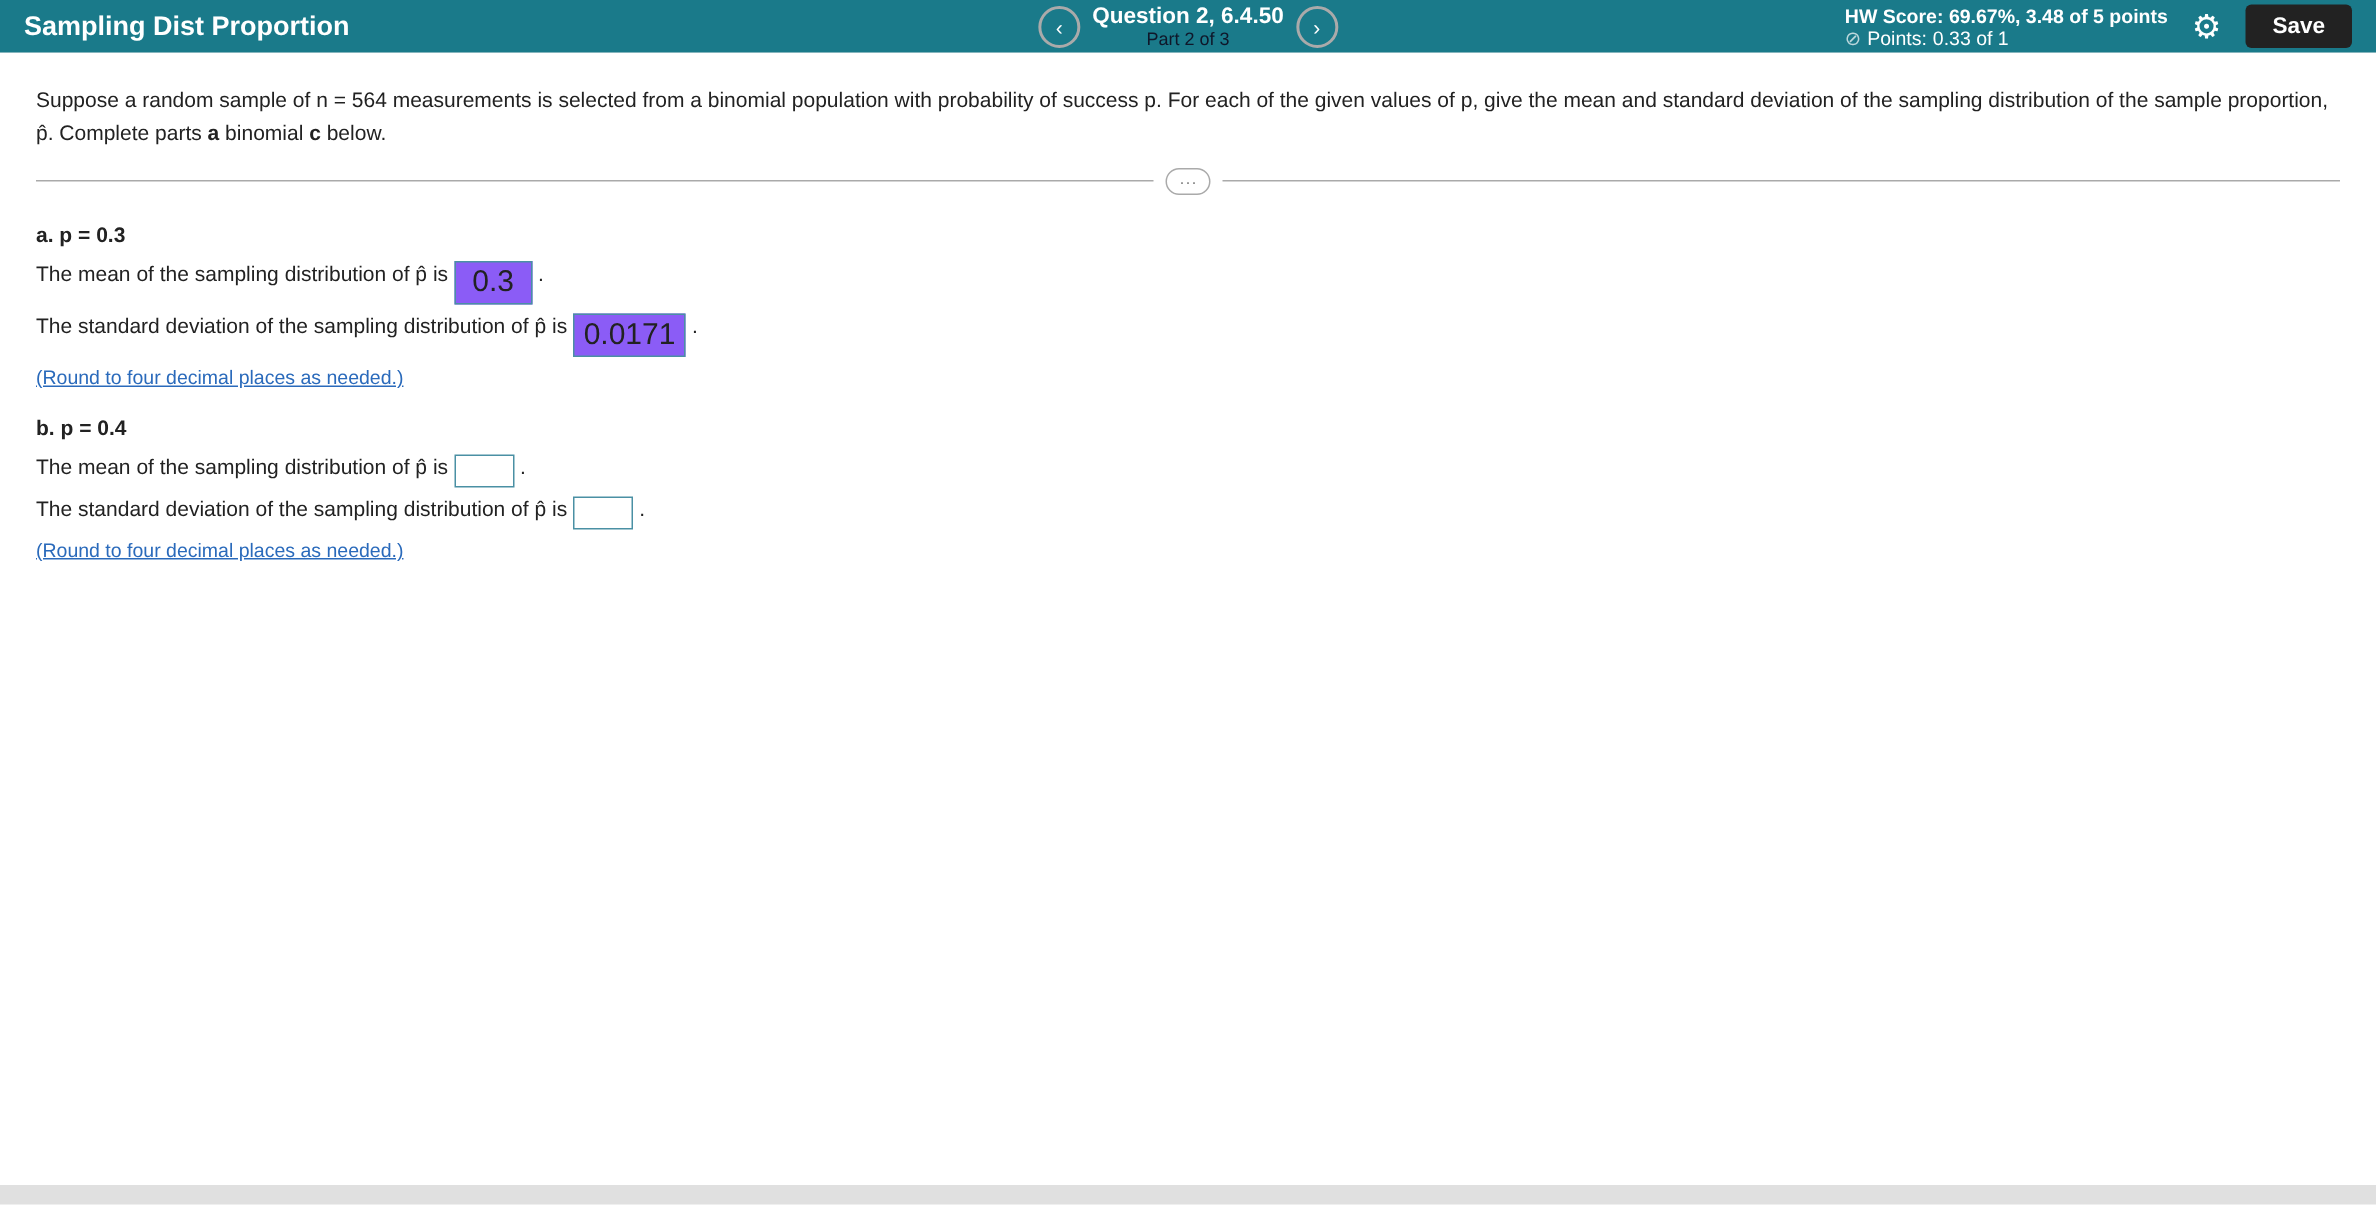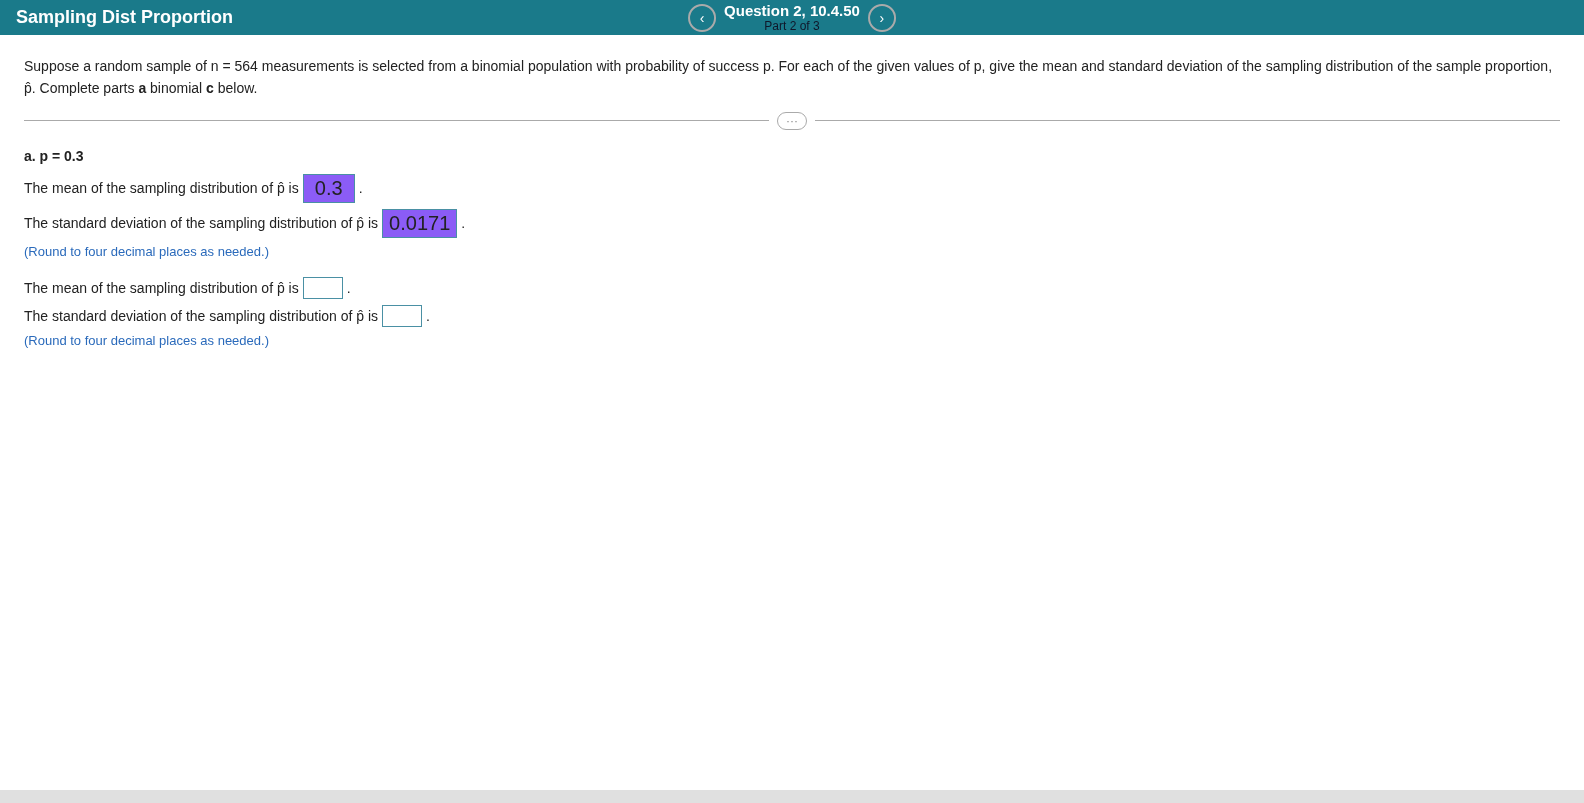--- a/index.html
+++ b/index.html
@@ -114,21 +114,21 @@
 
     .part-header {
       font-size: 14px;
       font-weight: bold;
       color: #222;
       margin-bottom: 10px;
     }
 
     .answer-line {
       display: flex;
-      align-items: center;
+      align-items: flex-start;
       gap: 4px;
       font-size: 14px;
       color: #222;
       margin-bottom: 6px;
       flex-wrap: wrap;
     }
 
     .answer-box {
       border: 1.5px solid #4a90a4;
       background: #8b5cf6;
@@ -148,37 +148,53 @@
       height: 22px;
       font-size: 14px;
       outline: none;
     }
 
     .round-note {
       color: #2a6abb;
       font-size: 13px;
       margin-bottom: 16px;
       margin-top: 2px;
+      text-decoration: underline;
     }
   </style>
 </head>
 <body>
 
 <div class="header">
   <span class="header-title">Sampling Dist Proportion</span>
 
   <div style="position:absolute;left:50%;transform:translateX(-50%);display:flex;align-items:center;gap:8px;">
     <button class="nav-btn">‹</button>
     <div class="header-center" style="position:static;transform:none;">
-      <div class="question-title">Question 2, 10.4.50</div>
+      <div class="question-title">Question 2, 6.4.50</div>
       <div class="part-label">Part 2 of 3</div>
     </div>
     <button class="nav-btn">›</button>
   </div>
 
+  <div class="header-right">
+    <div class="hw-score">
+      <div class="score-line">
+        <span>HW Score:</span>
+        <span>69.67%, 3.48 of 5 points</span>
+      </div>
+      <div class="points-line">
+        <span style="opacity:0.7;font-size:13px;">⊘</span>
+        <span>Points:</span>
+        <span>0.33 of 1</span>
+      </div>
+    </div>
+    <button class="gear-btn">⚙</button>
+    <button class="save-btn">Save</button>
+  </div>
 </div>
 
 <div class="main-content">
 
   <p class="problem-text">
     Suppose a random sample of n = 564 measurements is selected from a binomial population with probability of success p. For each of the given values of p, give the mean and standard deviation of the sampling
     distribution of the sample proportion, p̂. Complete parts <strong>a</strong> <span>binomial</span> <strong>c</strong> <span>below.</span>
   </p>
 
   <div class="divider-row">
@@ -201,20 +217,24 @@
 
     <div class="answer-line">
       <span>The standard deviation of the sampling distribution of p̂ is</span>
       <span class="answer-box">0.0171</span>
       <span>.</span>
     </div>
     <div class="round-note">(Round to four decimal places as needed.)</div>
   </div>
 
   <div>
+    <div class="part-header">
+      <strong>b.</strong>
+      <span> p = 0.4</span>
+    </div>
 
     <div class="answer-line">
       <span>The mean of the sampling distribution of p̂ is</span>
       <input class="input-box" type="text" value="" style="">
       <span>.</span>
     </div>
 
     <div class="answer-line">
       <span>The standard deviation of the sampling distribution of p̂ is</span>
       <input class="input-box" type="text" value="" style="">

